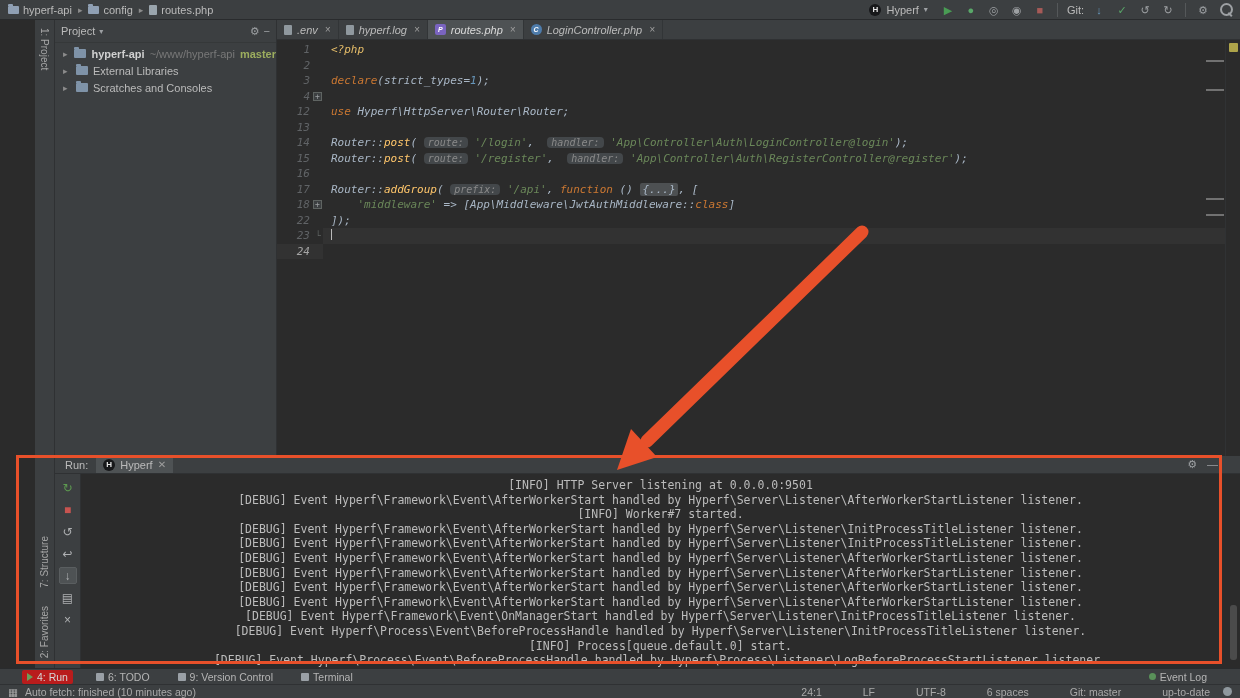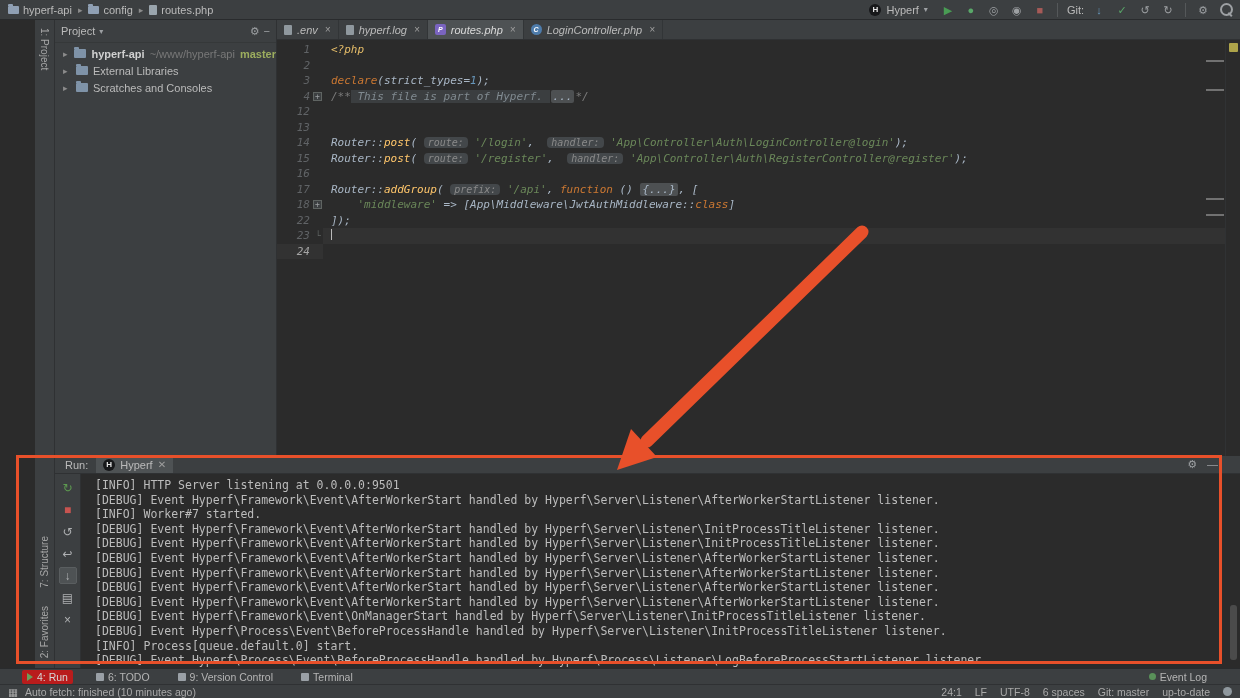--- a/index.html
+++ b/index.html
@@ -92,21 +92,21 @@
   .tok-cm{color:#7a7a7a;}
   .tok-cmfold{color:#808a90;background:#3b3e40;}
   .tok-fold{color:#a9b7c6;background:#4d5052;border-radius:2px;padding:0 2px;margin:0 1px;}
   .tok-hint{color:#8a8a8a;background:#43474a;border-radius:4px;padding:0 4px;font-size:10px;}
 
   #stripe{position:absolute;top:0;right:0;width:14px;bottom:0;background:#2b2b2b;border-left:1px solid #303234;}
   .indicator{position:absolute;top:3px;right:2px;width:9px;height:9px;background:#aea44a;border-radius:1px;}
   .fd{position:absolute;right:16px;width:18px;height:2px;background:#8a8a8a;opacity:.75;}
 
   
-  #run-panel{position:absolute;left:20px;right:0;top:436px;height:212px;background:#2b2b2b;}
+  #run-panel{position:absolute;left:20px;right:0;top:436px;height:212px;background:#2b2b2b;text-align:center;}
   .run-header{height:18px;background:#3c3f41;border-bottom:1px solid #2f3133;display:flex;align-items:center;
               gap:8px;padding-left:10px;box-sizing:border-box;}
   .run-tab{display:flex;align-items:center;gap:5px;background:#4e5254;height:100%;padding:0 7px;box-sizing:border-box;}
   .run-tab .x{color:#9f9f9f;font-size:10px;}
   .run-header-right{position:absolute;right:22px;display:flex;gap:10px;color:#9da0a3;}
   .run-body{position:absolute;top:18px;left:0;right:0;bottom:0;}
   .run-toolbar{position:absolute;left:0;top:0;width:26px;bottom:0;background:#3c3f41;border-right:1px solid #2f3133;
                display:flex;flex-direction:column;align-items:center;padding-top:5px;gap:5px;box-sizing:border-box;}
   .rt-icon{width:18px;height:17px;display:flex;align-items:center;justify-content:center;font-size:12px;border-radius:2px;}
   .rt-icon.selected{background:#4e5254;border:1px solid #5a5e60;box-sizing:border-box;}
@@ -125,21 +125,21 @@
   .twb-spacer{flex:1;}
   .mini-run{width:0;height:0;border-left:6px solid #6a9f5a;border-top:4px solid transparent;border-bottom:4px solid transparent;}
   .mini-sq{width:8px;height:8px;background:#9aa0a6;border-radius:1px;}
   .mini-dot{width:7px;height:7px;border-radius:50%;background:#599159;}
 
   #status-bar{position:absolute;bottom:0;left:0;right:0;height:14px;background:#3c3f41;border-top:1px solid #2f3133;
               display:flex;align-items:center;justify-content:space-between;padding:0 8px;box-sizing:border-box;
               font-size:10.5px;color:#a9a9a9;}
   #sb-left{display:flex;align-items:center;gap:7px;}
   #sb-right{display:flex;align-items:center;gap:13px;}
-  .sb-item{white-space:nowrap;}
+  .sb-item{white-space:nowrap;margin-left:28px;}
   .hector{width:9px;height:9px;border-radius:50%;background:#8f989e;}
 
   
   #annotation-rect{position:absolute;left:16px;top:455px;width:1206px;height:209px;border:3px solid #e8502a;
                    box-sizing:border-box;pointer-events:none;z-index:90;}
   #arrow-overlay{position:absolute;left:0;top:0;width:1240px;height:698px;pointer-events:none;z-index:91;}
 </style>
 </head>
 <body>
 
@@ -265,22 +265,22 @@
             <div class="gutter-row">17</div>
             <div class="gutter-row">18<span class="fold-marker">+</span></div>
             <div class="gutter-row">22</div>
             <div class="gutter-row">23<span class="fold-end">└</span></div>
             <div class="gutter-row current">24</div>
           </div>
         <div id="code">
             <div class="code-row"><span class="tok-tag">&lt;?php</span></div>
             <div class="code-row"></div>
             <div class="code-row"><span class="tok-kw">declare</span><span class="tok-pl">(strict_types=</span><span class="tok-num">1</span><span class="tok-pl">);</span></div>
-            <div class="code-row"><span class="tok-cm">/**</span><span class="tok-cmfold"> This file is part of Hyperf. </span><span class="tok-fold">...</span><span class="tok-cm">*/</span></div>
             <div class="code-row"></div>
+            <div class="code-row"><span class="tok-kw">use </span><span class="tok-pl">Hyperf\HttpServer\Router\Router;</span></div>
             <div class="code-row"></div>
             <div class="code-row"><span class="tok-pl">Router::</span><span class="tok-fn">post</span><span class="tok-pl">( </span><span class="tok-hint">route:</span><span class="tok-pl"> </span><span class="tok-str">'/login'</span><span class="tok-pl">,  </span><span class="tok-hint">handler:</span><span class="tok-pl"> </span><span class="tok-str">'App\Controller\Auth\LoginController@login'</span><span class="tok-pl">);</span></div>
             <div class="code-row"><span class="tok-pl">Router::</span><span class="tok-fn">post</span><span class="tok-pl">( </span><span class="tok-hint">route:</span><span class="tok-pl"> </span><span class="tok-str">'/register'</span><span class="tok-pl">,  </span><span class="tok-hint">handler:</span><span class="tok-pl"> </span><span class="tok-str">'App\Controller\Auth\RegisterController@register'</span><span class="tok-pl">);</span></div>
             <div class="code-row"></div>
             <div class="code-row"><span class="tok-pl">Router::</span><span class="tok-fn">addGroup</span><span class="tok-pl">( </span><span class="tok-hint">prefix:</span><span class="tok-pl"> </span><span class="tok-str">'/api'</span><span class="tok-pl">, </span><span class="tok-kw">function</span><span class="tok-pl"> () </span><span class="tok-fold">{...}</span><span class="tok-pl">, [</span></div>
             <div class="code-row"><span class="tok-pl">    </span><span class="tok-str">'middleware'</span><span class="tok-pl"> =&gt; [App\Middleware\JwtAuthMiddleware::</span><span class="tok-kw">class</span><span class="tok-pl">]</span></div>
             <div class="code-row"><span class="tok-pl">]);</span></div>
             <div class="code-row current"><span class="caret"></span></div>
           </div>
         <div id="stripe">

